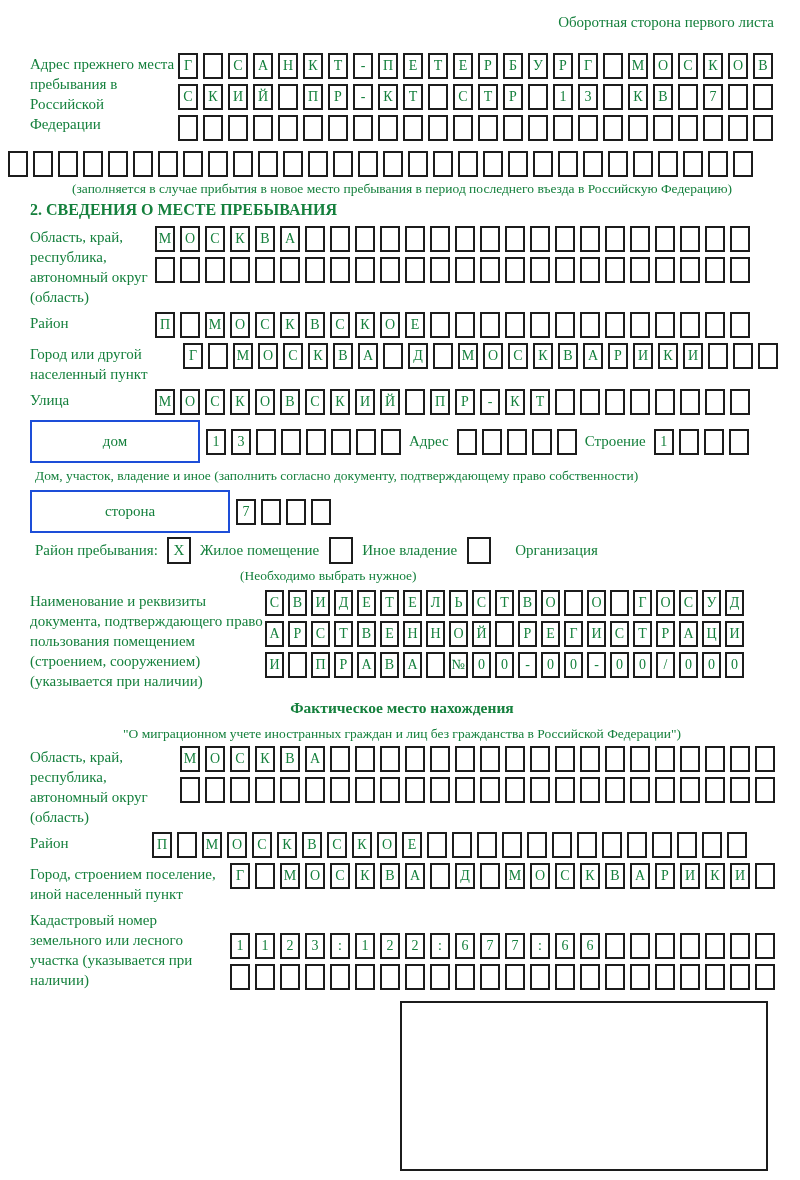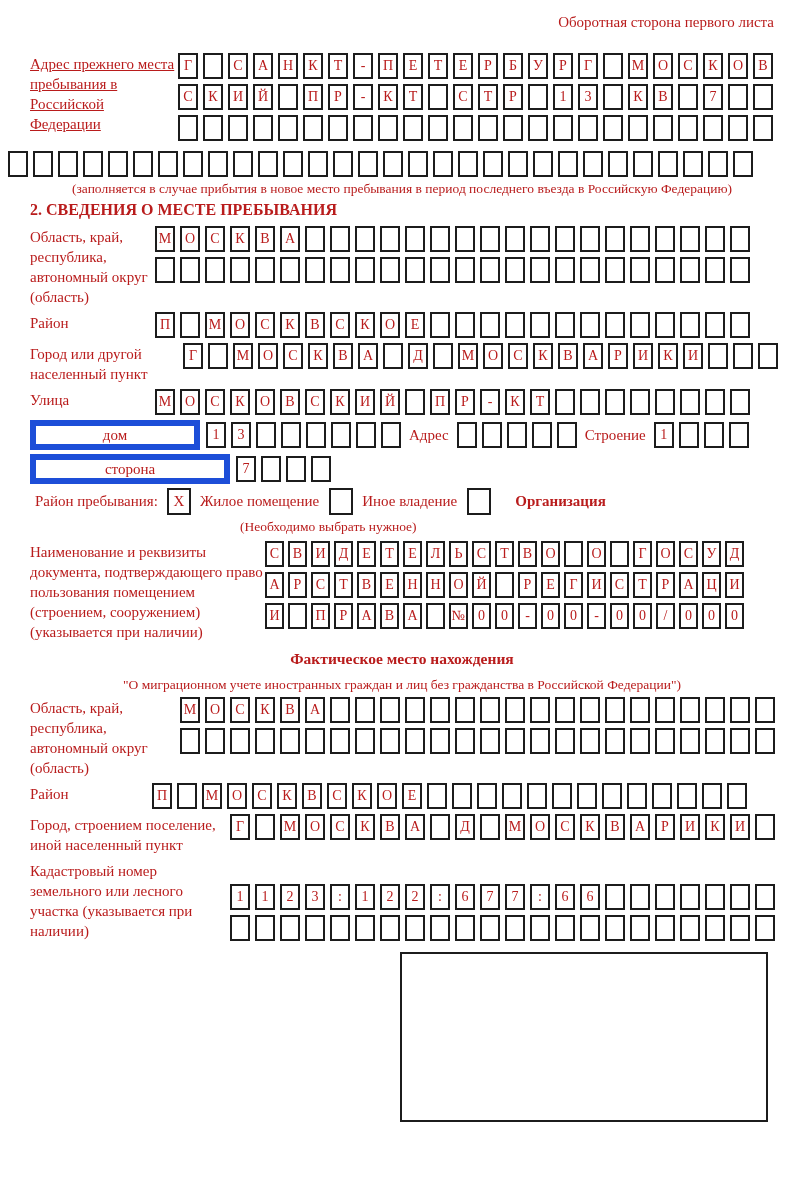--- a/index.html
+++ b/index.html
@@ -1,26 +1,26 @@
 <!DOCTYPE html>
 <html><head>
 <meta charset="utf-8">
 <style>
   html,body { margin:0; padding:0; background:#fff; }
   .page {
     position:relative; width:800px; height:1180px; box-sizing:border-box;
-    margin:0 auto; background:#ffffff; color:#b91c1c;
+    margin:0 auto; background:#ffffff; color:#15803d;
     font-family:"Liberation Serif","DejaVu Serif",serif;
     padding:14px 26px 0 30px; overflow:hidden;
   }
   .page-header { text-align:right; font-size:15px; margin-bottom:22px; }
 
   .frow { display:flex; align-items:flex-start; margin-bottom:5px; }
   .flabel { flex:0 0 auto; font-size:15px; line-height:20px; padding-top:1px; }
-  .w148 { width:148px;text-decoration:underline; } .w125 { width:125px; } .w153 { width:153px; }
+  .w148 { width:148px; } .w125 { width:125px; } .w153 { width:153px; }
   .w235 { width:235px; } .w150 { width:150px; } .w122 { width:122px; }
   .w200l { width:200px; }
 
   .rowstack { display:flex; flex-direction:column; }
   .rowstack .cellrow { margin-bottom:5px; }
   .cellrow { display:flex; gap:5px; }
   .cell {
     width:20px; height:26px; box-sizing:border-box; border:2px solid #1c1c1c;
     display:inline-flex; align-items:center; justify-content:center;
     font-size:14px; line-height:1; background:#fff; flex:0 0 auto;
@@ -31,36 +31,36 @@
 
   .caption { font-size:13.5px; line-height:17px; margin-bottom:4px; }
   .center { text-align:center; }
   .cap-left { padding-left:5px; margin-bottom:6px; }
 
   .sec-title { text-align:left; font-weight:bold; font-size:16px; margin:2px 0 7px 0; }
   .sec-title2 { text-align:center; font-weight:bold; font-size:15.5px; margin:8px 0 8px 0; }
 
   .house-row { display:flex; align-items:center; margin-bottom:4px; }
   .widebox {
-    box-sizing:border-box; border:6px solid #1d4ed8; height:30px;
+    box-sizing:border-box; border:2px solid #1d4ed8; height:43px;
     display:flex; align-items:center; justify-content:center;
     font-size:15px; margin-right:6px; flex:0 0 auto;
   }
   .wb170 { width:170px; } .wb200 { width:200px; }
   .inline-lbl { font-size:15px; margin:0 8px; flex:0 0 auto; }
 
   .stay-row { display:flex; align-items:center; margin:3px 0 3px 5px; font-size:15px; }
   .checkbox {
     width:24px; height:27px; box-sizing:border-box; border:2px solid #1c1c1c;
     display:inline-flex; align-items:center; justify-content:center;
     font-size:15px; flex:0 0 auto;
   }
   .stay-lbl { margin-right:9px; }
   .opt-lbl { margin:0 10px 0 9px; }
-  .opt-lbl-last { margin-left:24px;font-weight:bold; }
+  .opt-lbl-last { margin-left:24px; }
   .stay-note { margin-left:210px; margin-bottom:6px; }
 
   .pad-top24 { padding-top:24px; }
   .note2 { margin-bottom:2px; }
 
   .stamp-box {
     box-sizing:border-box; border:2px solid #1c1c1c;
     width:368px; height:170px; margin:6px 0 6px 370px; background:#fff;
   }
 </style>
@@ -359,20 +359,21 @@
         <span class="cell"></span>
       </div>
     <div class="inline-lbl">Строение</div>
     <div class="cellrow">
         <span class="cell">1</span>
         <span class="cell"></span>
         <span class="cell"></span>
         <span class="cell"></span>
       </div>
   </div>
+  <div class="caption cap-left">Дом, участок, владение и иное (заполнить согласно документу, подтверждающему право собственности)</div>
 
   <div class="house-row">
     <div class="widebox wb200">сторона</div>
     <div class="cellrow">
         <span class="cell">7</span>
         <span class="cell"></span>
         <span class="cell"></span>
         <span class="cell"></span>
       </div>
   </div>

